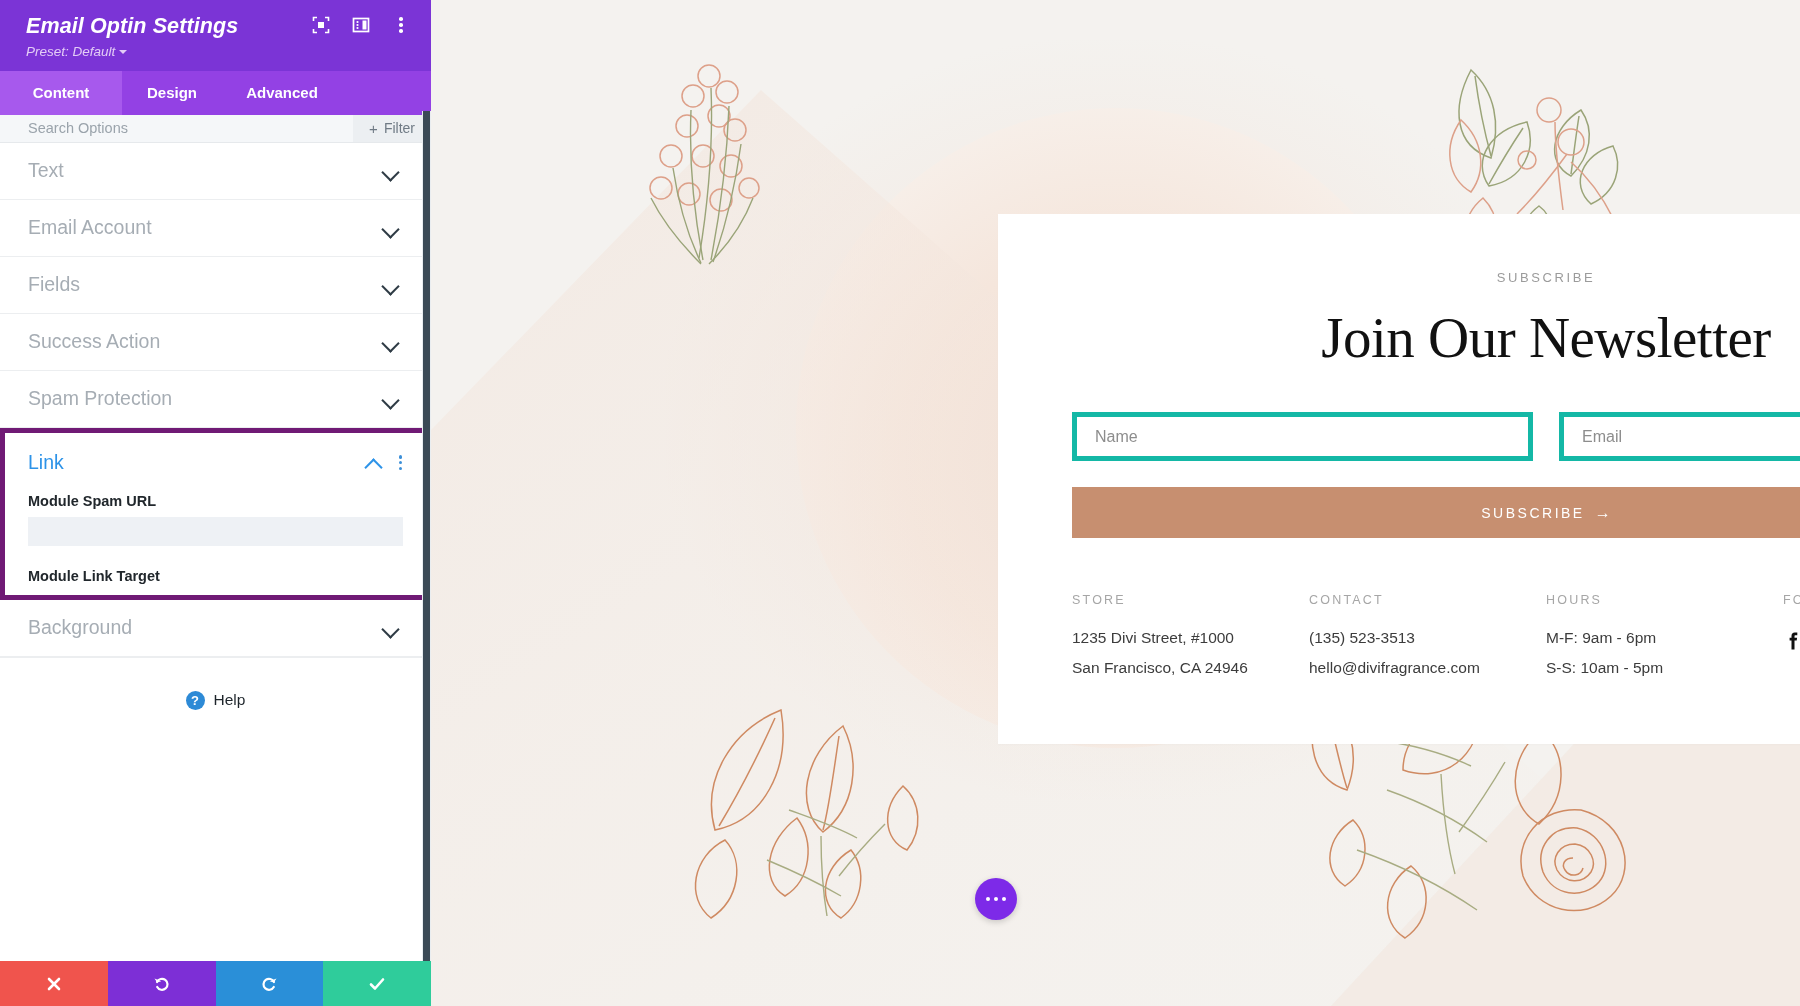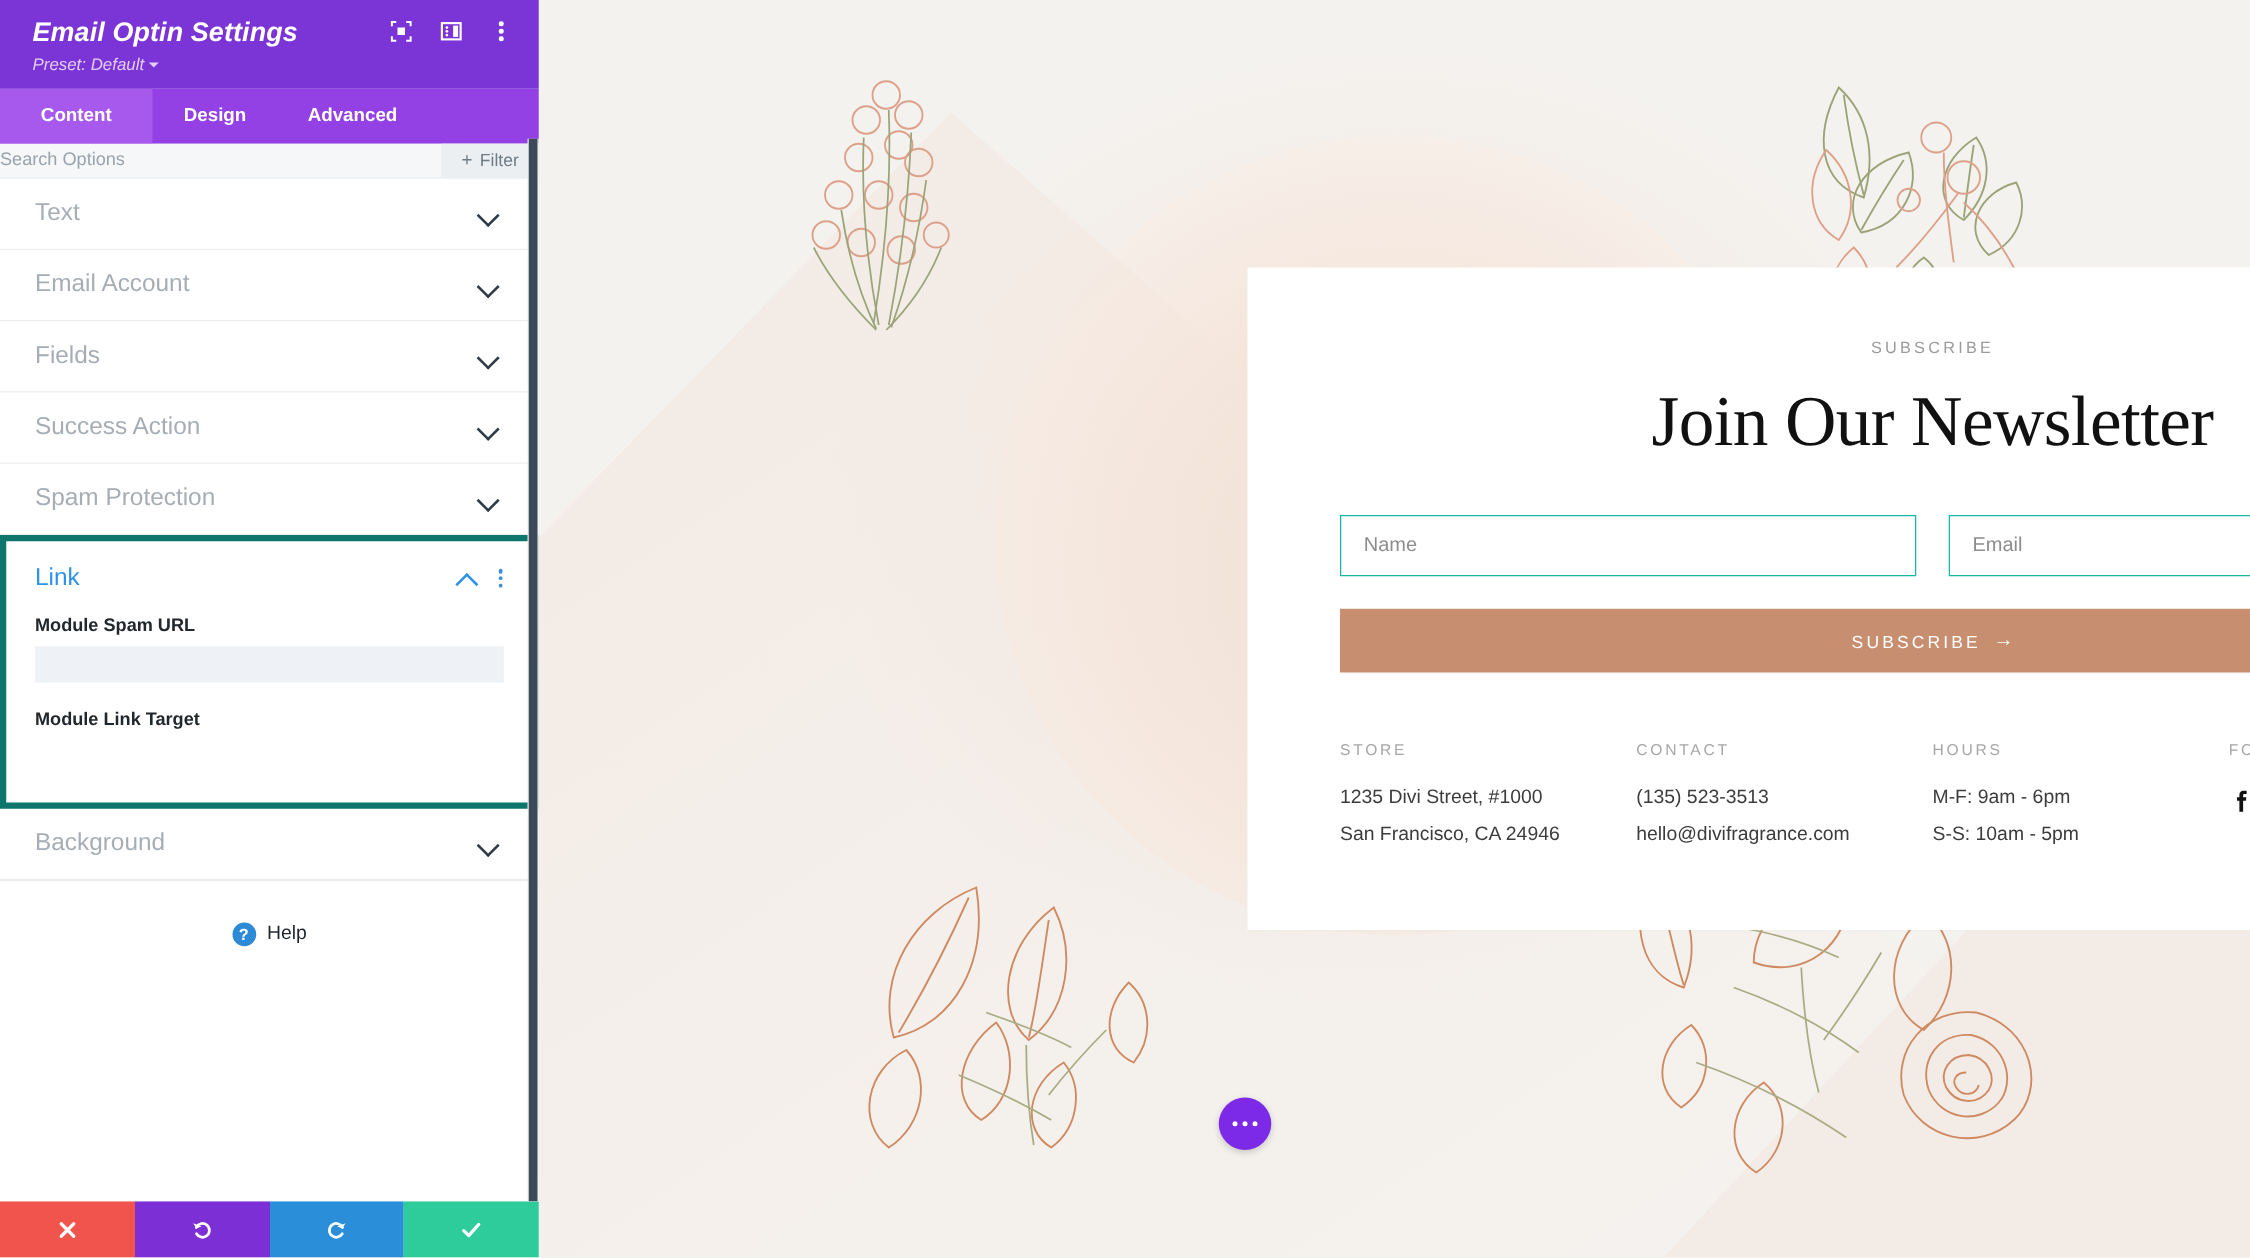--- a/index.html
+++ b/index.html
@@ -53,21 +53,21 @@
   }
   .tab.t0 { width: 122px; background: #a855f7; background:#a759ed; }
   .tab.t1 { width: 100px; }
   .tab.t2 { width: 120px; }
 
   .searchrow {
     display:flex; align-items:stretch; background:#f5f7f9;
     border-bottom:1px solid #e6e9ec; height: 28px;
   }
   .searchrow .sbox {
-    flex:1; display:flex; align-items:center; 
+    flex:1; display:flex; align-items:center; padding-left: 28px;
     color:#9aa3ab; font-size:14.5px;
   }
   .searchrow .filter {
     display:flex; align-items:center; gap:6px;
     padding: 0 16px; background:#eceff2; color:#6f7a85; font-size:14px;
     cursor:pointer;
   }
   .searchrow .filter .plus { font-size: 15px; line-height:1; }
 
   .sections { flex: 1; overflow: hidden; position: relative; background:#fff; }
@@ -82,24 +82,24 @@
   .chev { width: 17px; height: 17px; position: relative; }
   .chev::before {
     content:""; position:absolute; left:2px; top:4px;
     width:11px; height:11px;
     border-right: 2.4px solid #2f3b45; border-bottom: 2.4px solid #2f3b45;
     transform: rotate(45deg);
   }
 
   
   .link-group {
-    border: 5px solid #0f766e;
+    border: 5px solid #701a75;
     margin: 0; position: relative;
     background:#fff;
-    height: 219px;
+    height: 172px;
   }
   .link-head {
     display:flex; align-items:center; justify-content:space-between;
     padding: 0 20px 0 23px; height: 60px;
   }
   .link-head .lbl { color: #2d93e8; font-size: 19.5px; }
   .link-head-icons { display:flex; align-items:center; gap: 13px; }
   .chev-blue { width:17px; height:17px; position:relative; cursor:pointer; }
   .chev-blue::before {
     content:""; position:absolute; left:2px; top:7px;
@@ -194,21 +194,21 @@
   }
   .headline {
     text-align:center; color:#111; font-size: 57px;
     font-family: "Liberation Serif", serif; font-weight: 400;
     margin-top: 20px; letter-spacing: -.5px;
   }
   .form-row {
     display:flex; gap: 26px; margin: 42px 74px 0 74px;
   }
   .fin {
-    flex:1; height: 49px; border:1px solid #14b8a6; background:#fff;
+    flex:1; height: 49px; border:5px solid #14b8a6; background:#fff;
     display:flex; align-items:center; padding-left: 18px;
     color:#8d8d8d; font-size: 16px;
   }
   .sub-btn {
     margin: 26px 74px 0 74px; height: 51px;
     background: #c98e6e; background:#c78f70;
     display:flex; align-items:center; justify-content:center;
     color:#fff; font-size: 14px; letter-spacing: 2.5px; cursor:pointer;
   }
   .sub-btn .arw { margin-left: 10px; letter-spacing: 0; font-size: 16px; }

